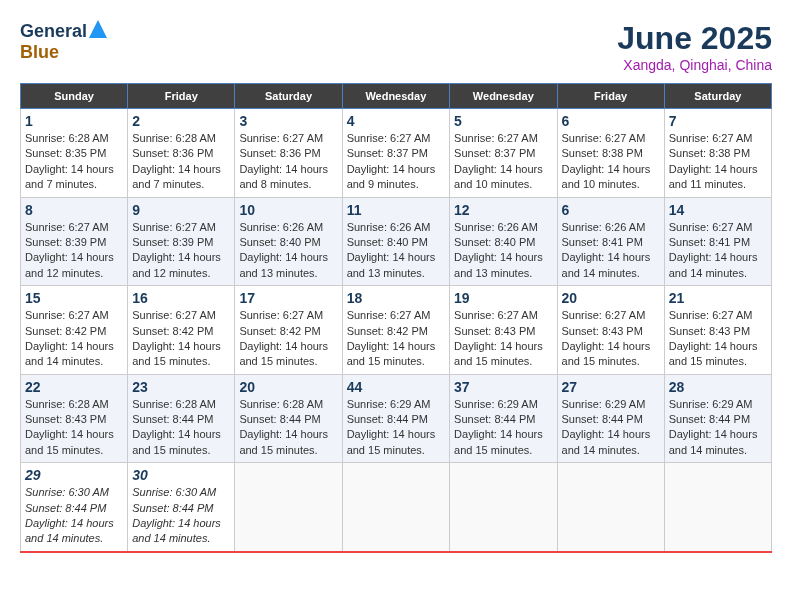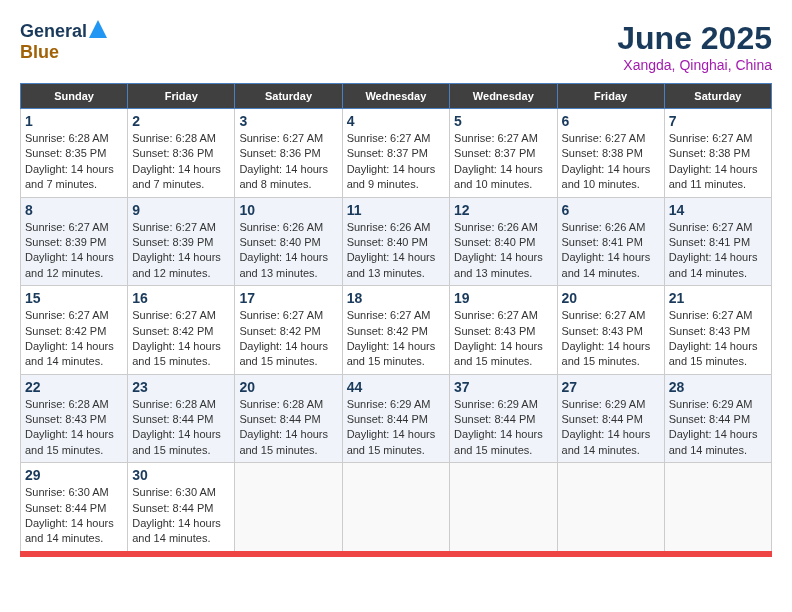--- a/index.html
+++ b/index.html
@@ -63,21 +63,22 @@
       border: 1px solid #4a7fc1;
     }
     .calendar td {
       border: 1px solid #ccc;
       vertical-align: top;
       padding: 4px;
       width: 108px;
       min-height: 80px;
     }
     .calendar tr:last-child td {
-      border-bottom: 6px solid #ef4444;
+      border-bottom: 2px solid #ef4444;
+      font-style: italic;
     }
     .day-num {
       font-size: 14px;
       font-weight: bold;
       color: #1a3a5c;
       display: block;
       margin-bottom: 2px;
     }
     .day-info {
       font-size: 11px;

